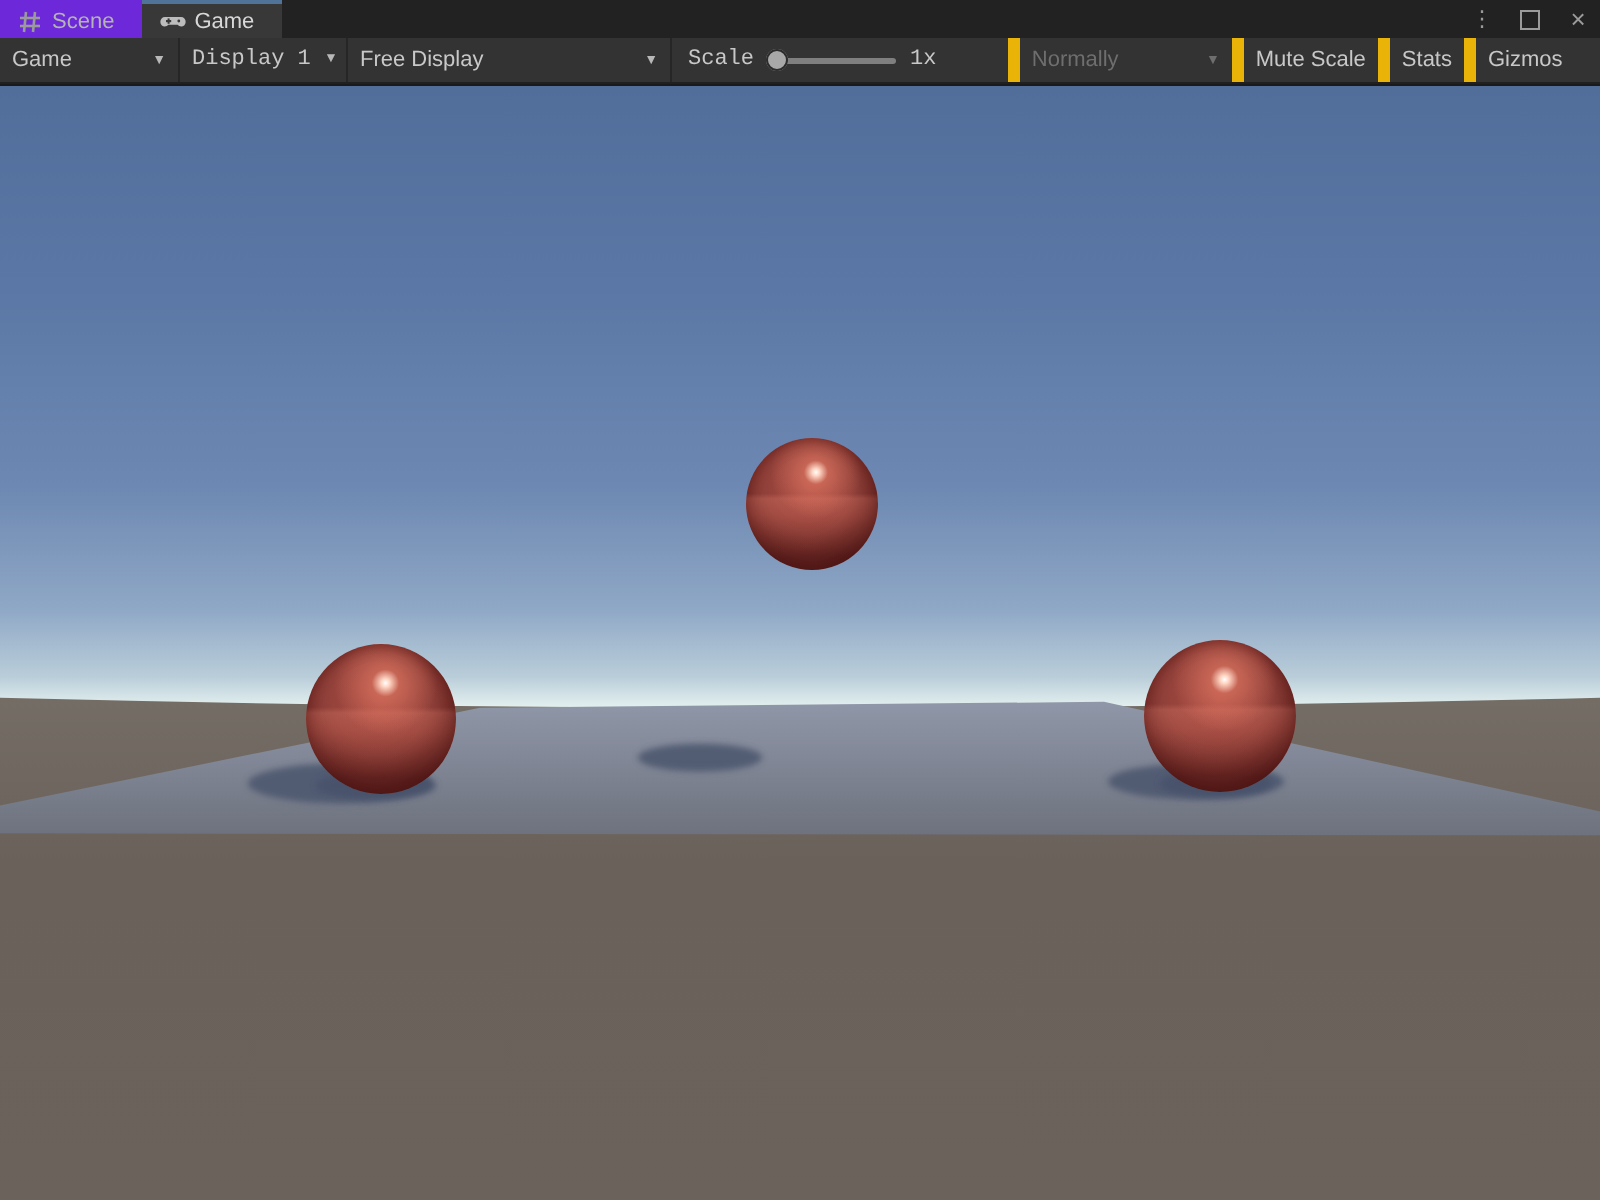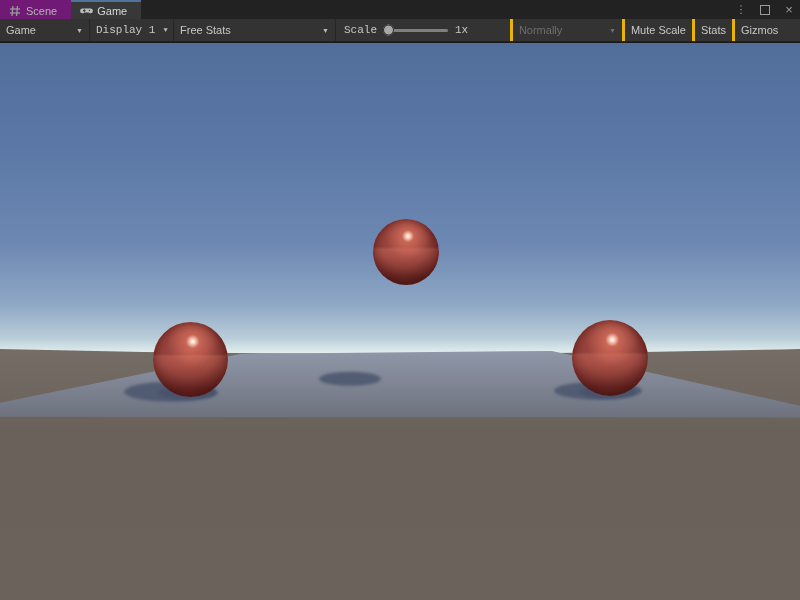--- a/index.html
+++ b/index.html
@@ -2,21 +2,21 @@
 <html><head>
 <meta charset="utf-8">
 <style>
   html,body{margin:0;padding:0;width:800px;height:600px;overflow:hidden;
     font-family:"Liberation Sans",sans-serif;background:#222;}
   .window{width:800px;height:600px;display:flex;flex-direction:column;}
 
   
   .tabbar{height:19px;background:#222222;display:flex;align-items:flex-end;position:relative;flex:0 0 auto;}
   .tab{height:19px;display:flex;align-items:center;gap:5px;padding:0 14px 0 9px;
-       font-size:11px;color:#b4b4b4;background:#701a75;border-top:2px solid transparent;box-sizing:border-box;cursor:default;}
+       font-size:11px;color:#b4b4b4;background:#6d28d9;border-top:2px solid transparent;box-sizing:border-box;cursor:default;}
   .tab.active{background:#383838;color:#d8d8d8;border-top:2px solid #4f7399;}
   .tab .ticon{width:12px;height:12px;display:inline-block;flex:0 0 auto;}
   .win-controls{position:absolute;right:4px;top:0;height:19px;display:flex;align-items:center;gap:10px;
        color:#9b9b9b;font-size:12px;}
   .win-controls .wc{display:inline-flex;align-items:center;justify-content:center;width:14px;height:14px;cursor:default;}
   .maxbox{width:8px;height:8px;border:1.5px solid #9b9b9b;display:inline-block;}
   .closex{font-size:13px;line-height:1;}
   .menudots{font-size:11px;letter-spacing:0;}
 
   
@@ -27,21 +27,21 @@
   .tb-item .arrow{font-size:7px;color:#b8b8b8;margin-left:8px;}
   .dd{justify-content:space-between;}
   .w-game{width:90px;}
   .w-display{width:84px;font-family:Liberation Mono, monospace;}
   .w-aspect{width:162px;}
   .scale-item{border-right:none;padding:0 8px;gap:7px;font-family:Liberation Mono, monospace;}
   .slider{width:64px;height:3px;background:#7f7f7f;border-radius:2px;position:relative;}
   .knob{position:absolute;left:-1px;top:50%;width:11px;height:11px;border-radius:50%;
         background:#a8a8a8;transform:translateY(-50%);box-shadow:0 0 0 1px #2c2c2c inset;}
   .tb-right{margin-left:auto;display:flex;align-items:stretch;}
-  .tb-right .tb-item{border-left:3px solid #eab308;border-right:none;}
+  .tb-right .tb-item{border-left:6px solid #eab308;border-right:none;}
   .disabled{color:#6e6e6e;}
   .disabled .arrow{color:#6e6e6e;}
   .w-normally{width:112px;}
 
   
   .viewport{position:relative;flex:1 1 auto;overflow:hidden;border-top:1px solid #1a1a1a;}
   .sky{position:absolute;inset:0;
     background:linear-gradient(180deg,#516e9b 0%,#5a77a5 18%,#6d88b2 36%,#8fa8c6 47%,
                #b9cdd9 53%,#e7f3f1 56%,#eef7f4 58%,#eef7f4 100%);}
   .terrain{position:absolute;inset:0;width:100%;height:100%;}
@@ -99,21 +99,21 @@
   <div class="toolbar">
     <div class="tb-item dd w-game">
       <span>Game</span>
       <span class="arrow">▼</span>
     </div>
     <div class="tb-item dd w-display">
       <span>Display 1</span>
       <span class="arrow">▼</span>
     </div>
     <div class="tb-item dd w-aspect">
-      <span>Free Stats</span>
+      <span>Free Display</span>
       <span class="arrow">▼</span>
     </div>
     <div class="tb-item scale-item">
       <span>Scale</span>
       <span class="slider">
         <span class="knob"></span>
       </span>
       <span>1x</span>
     </div>
     <div class="tb-right">

